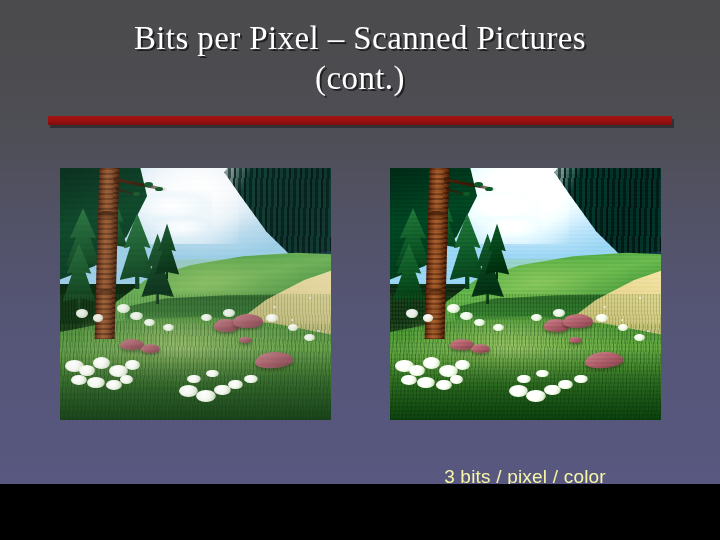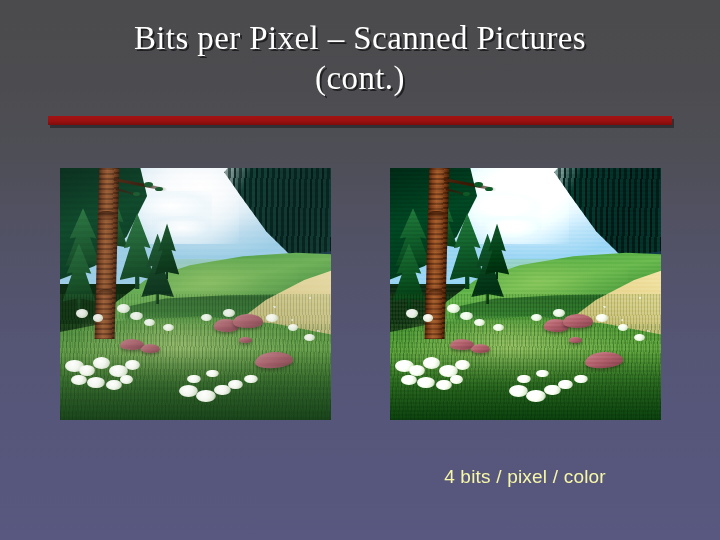--- a/index.html
+++ b/index.html
@@ -3,21 +3,21 @@
 <meta charset="utf-8">
 <style>
   html, body {
     margin: 0;
     padding: 0;
     background: #000;
   }
   #slide {
     position: relative;
     width: 720px;
-    height: 540px;
+    height: 484px;
     overflow: hidden;
     background: linear-gradient(to bottom,
         #4b4b4d 0%,
         #4c4c50 16%,
         #4e4e56 28%,
         #515162 40%,
         #53536c 52%,
         #555575 64%,
         #56567a 76%,
         #57577d 88%,
@@ -504,15 +504,15 @@
         <div class="flower flower-sm" style="left:76%; top:58%; width:4.5%;height:3.0%;"></div>
         <div class="flower flower-sm" style="left:84%; top:62%; width:4%;  height:2.8%;"></div>
         <div class="flower flower-sm" style="left:90%; top:66%; width:4%;  height:2.8%;"></div>
       </div>
 
       <div class="posterize-overlay"></div>
     </div>
   </div>
 
 
-  <div class="caption" id="caption-right">4 bits / pixel / color</div>
+  <div class="caption" id="caption-right">3 bits / pixel / color</div>
 
 </div>
 
 </body></html>

